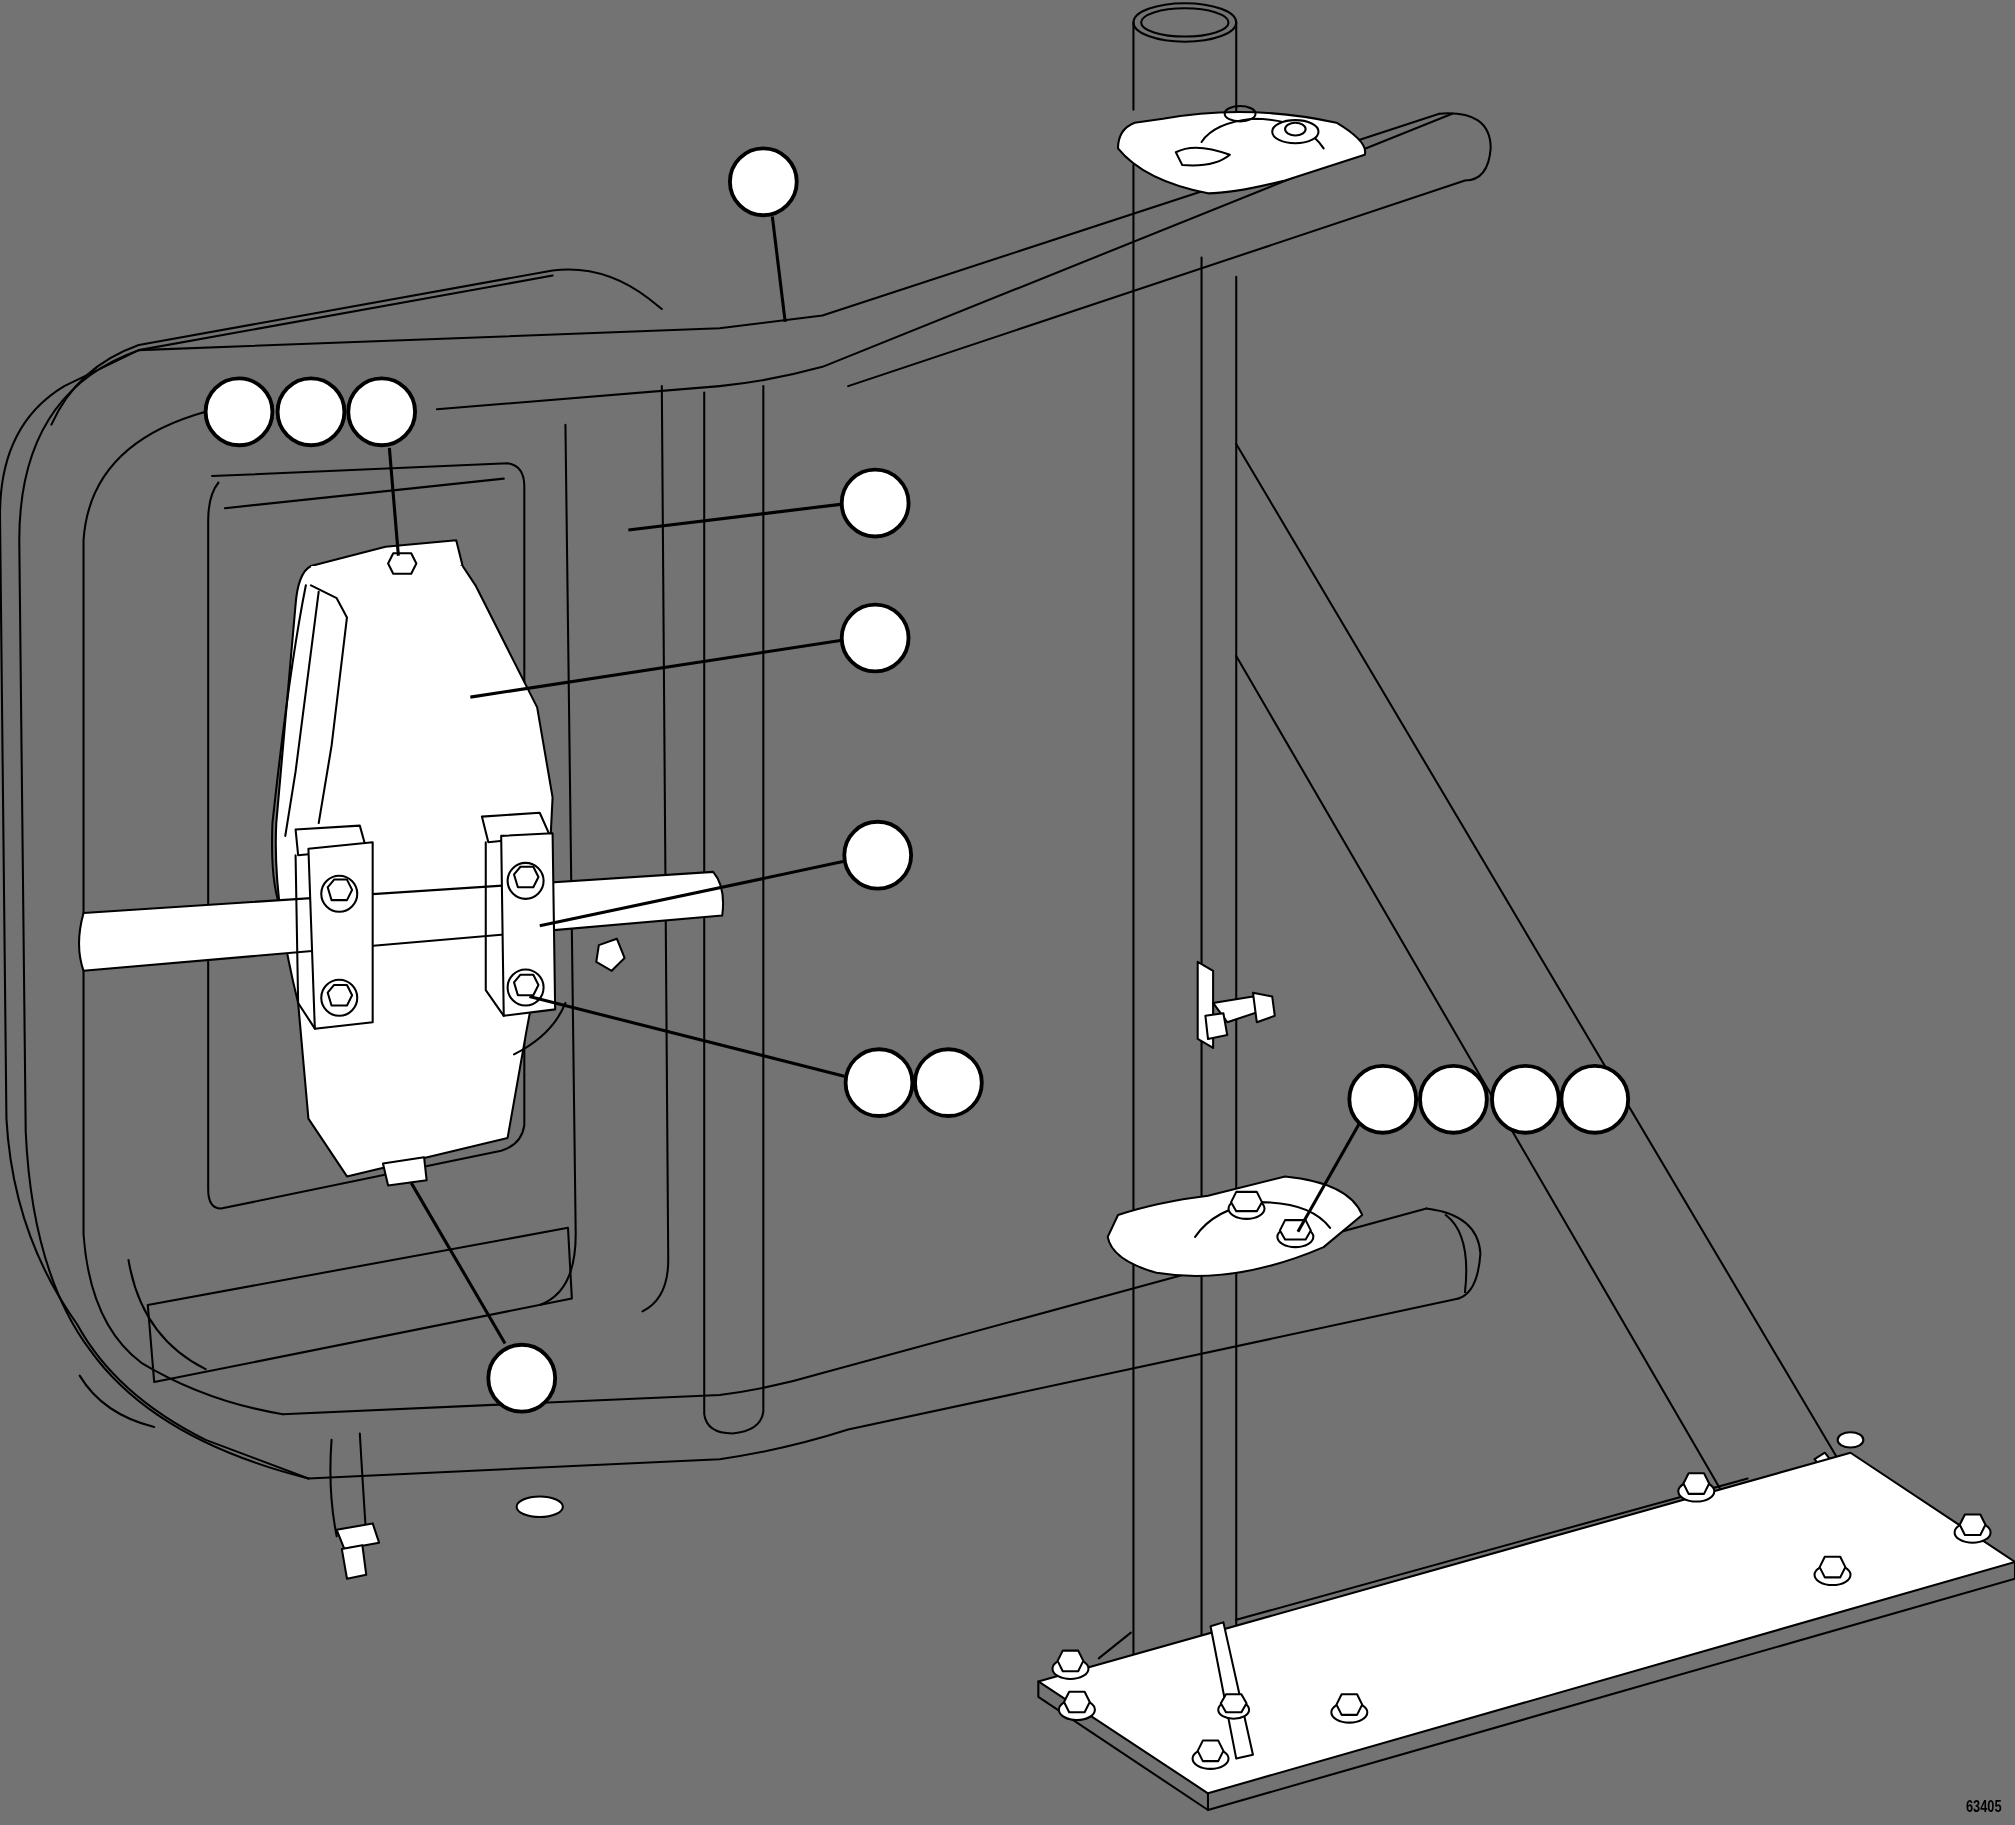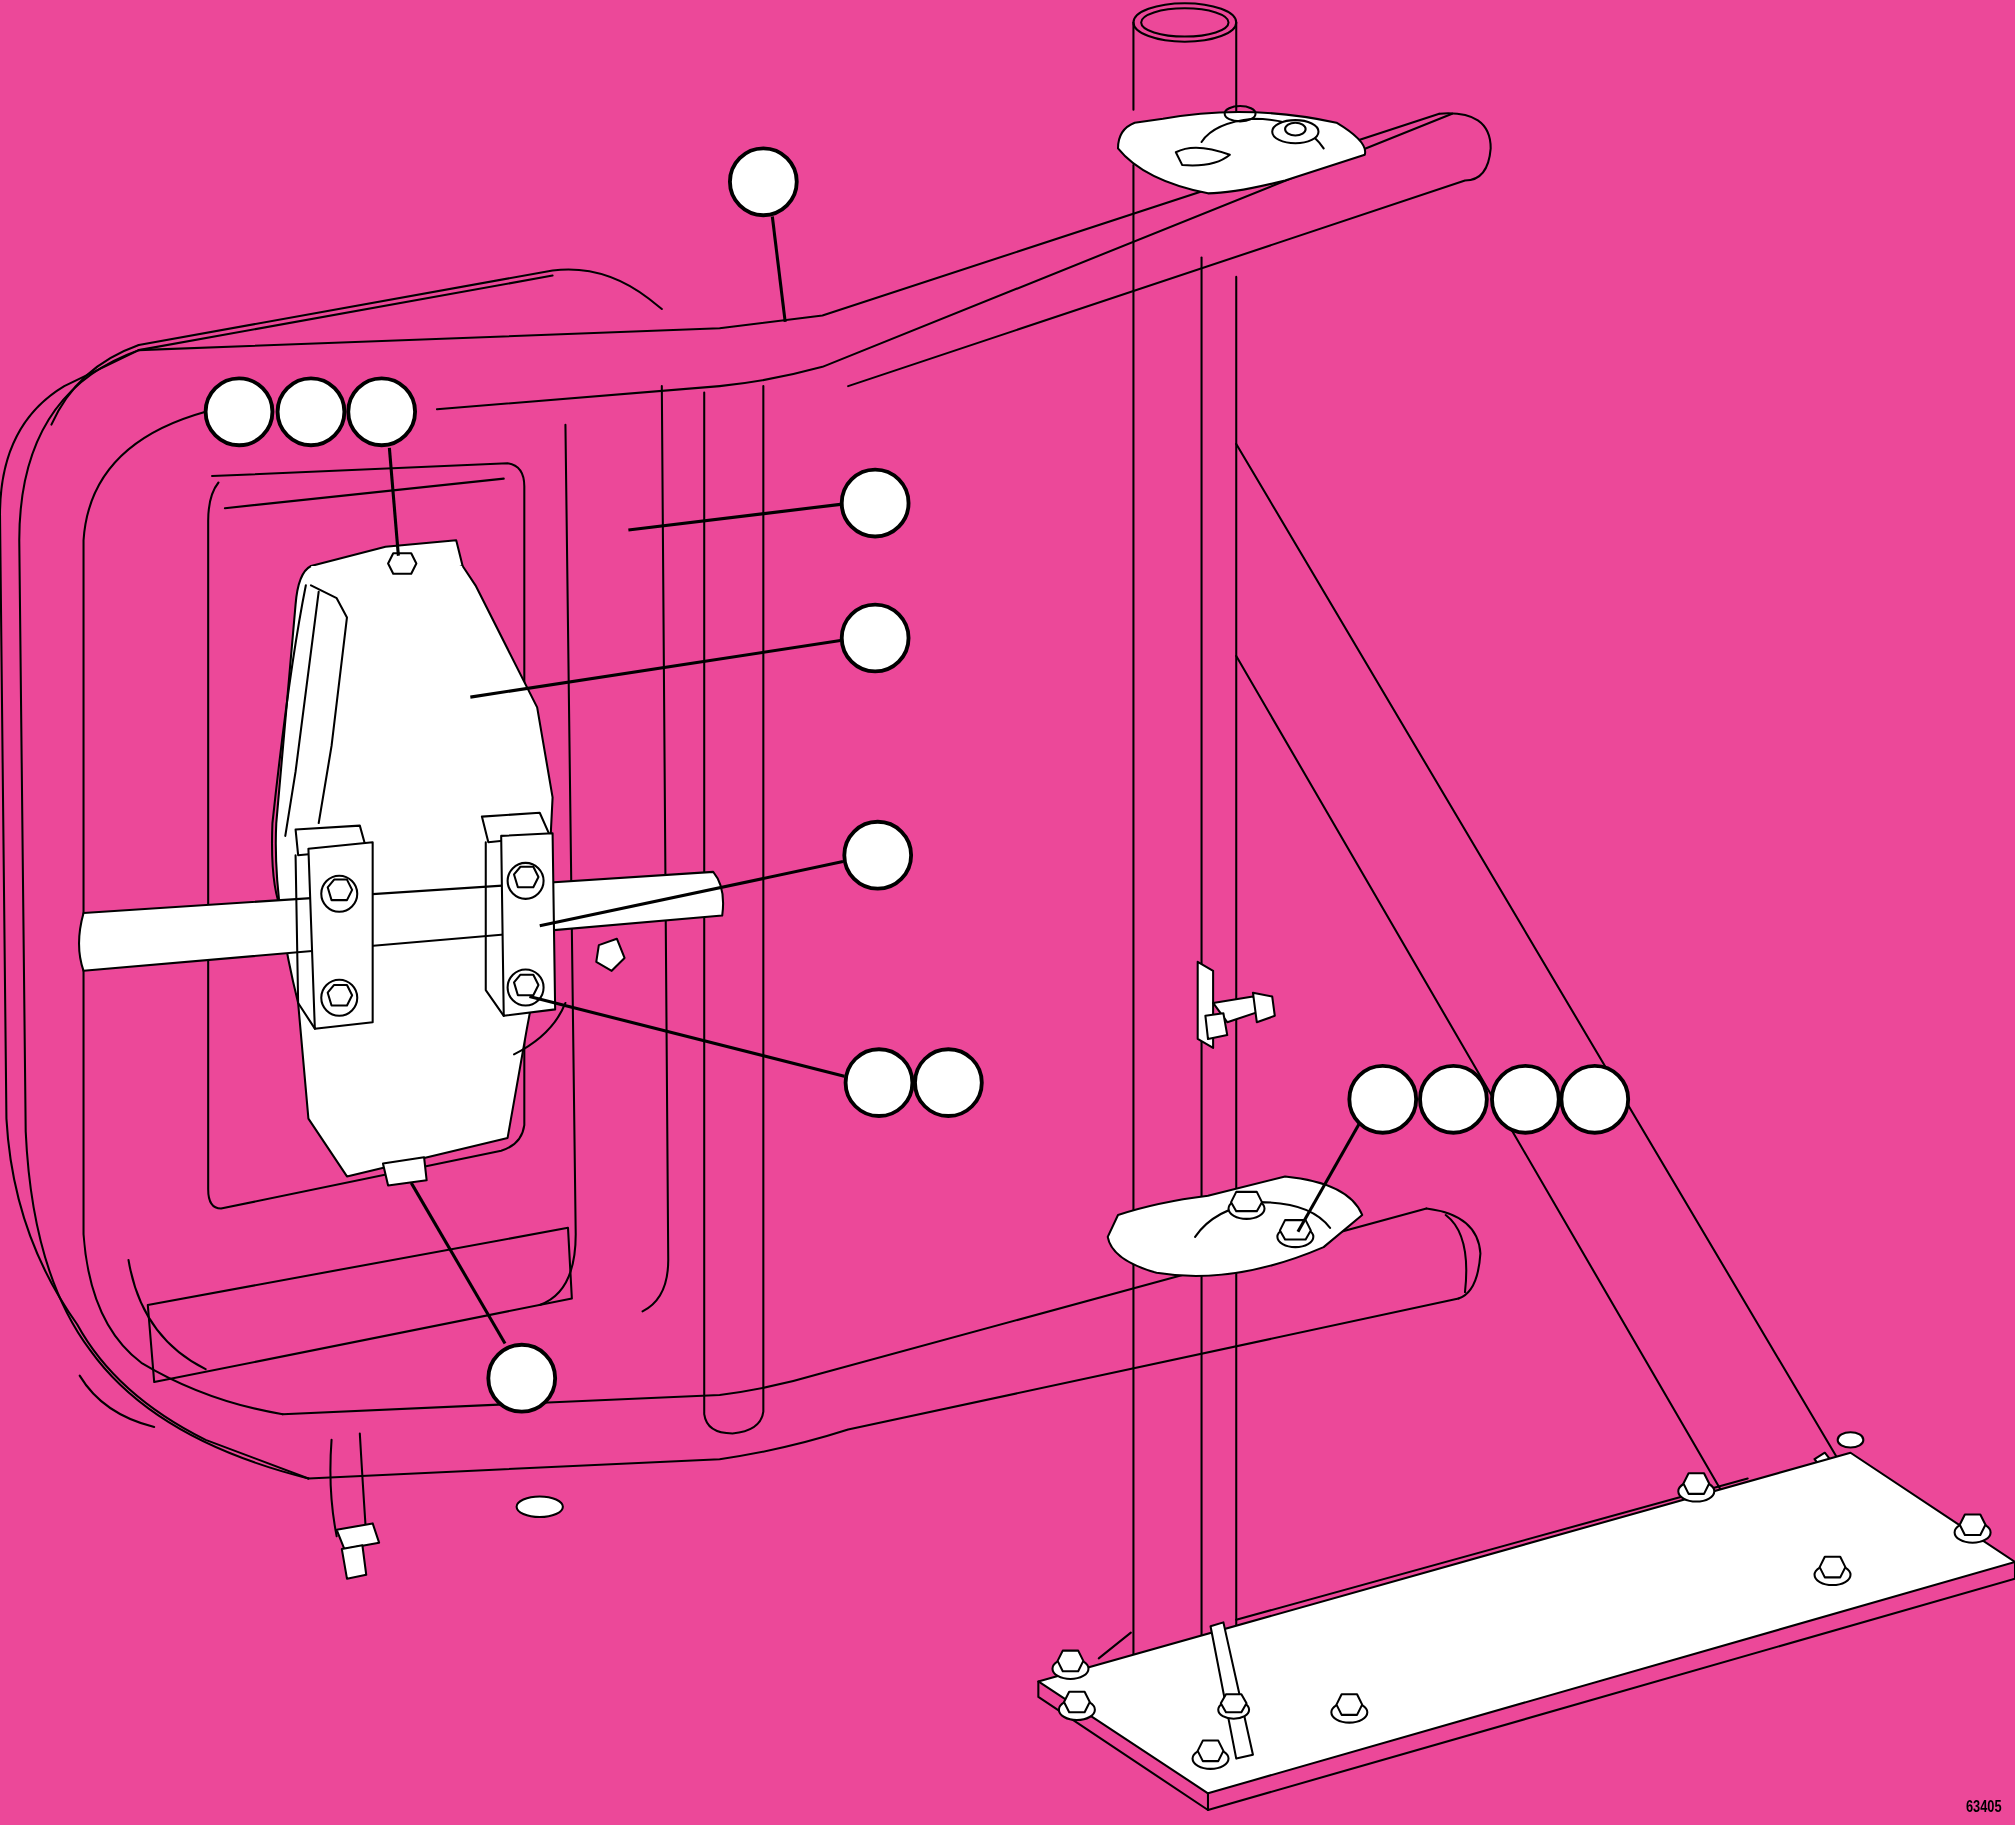--- a/index.html
+++ b/index.html
@@ -1,16 +1,16 @@
 <!DOCTYPE html>
 <html style="font-size:11.8px"><head>
 <meta charset="utf-8">
 <style>
   html,body{margin:0;padding:0;background:#fff;}
-  #canvas{position:relative;width:2015px;height:1826px;background:#ec4899;overflow:hidden;}
+  #canvas{position:relative;width:2015px;height:1826px;background:#737373;overflow:hidden;}
   svg{position:absolute;left:0;top:0;}
   .ln{fill:none;stroke:#000;stroke-width:1.6;stroke-linejoin:round;stroke-linecap:round;}
   .wf{fill:#fff;stroke:#000;stroke-width:1.6;stroke-linejoin:round;}
   .callout{fill:#fff;stroke:#000;stroke-width:3;}
   .leader{fill:none;stroke:#000;stroke-width:2.4;}
   .fignum{position:absolute;left:1966px;top:1798px;font-family:"Liberation Sans",sans-serif;font-size:16px;font-weight:bold;color:#000;transform:scaleX(0.8);transform-origin:left top;}
 </style>
 </head>
 <body>
 

